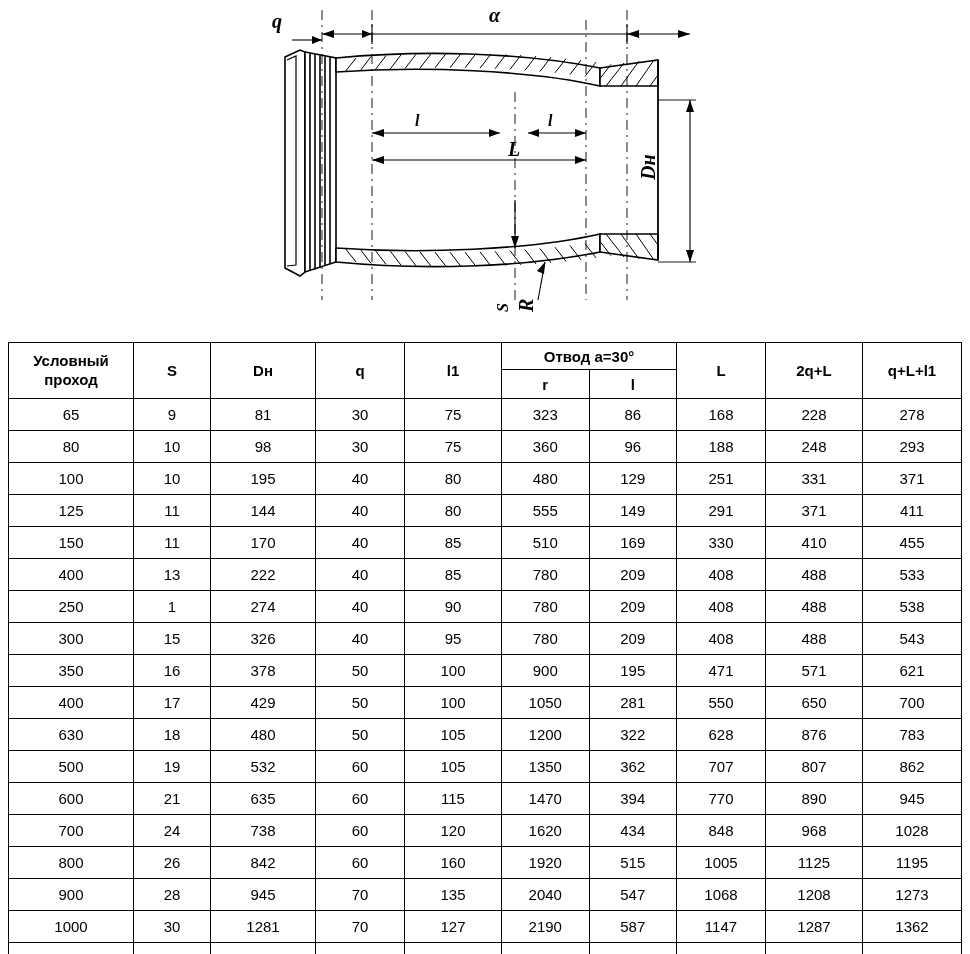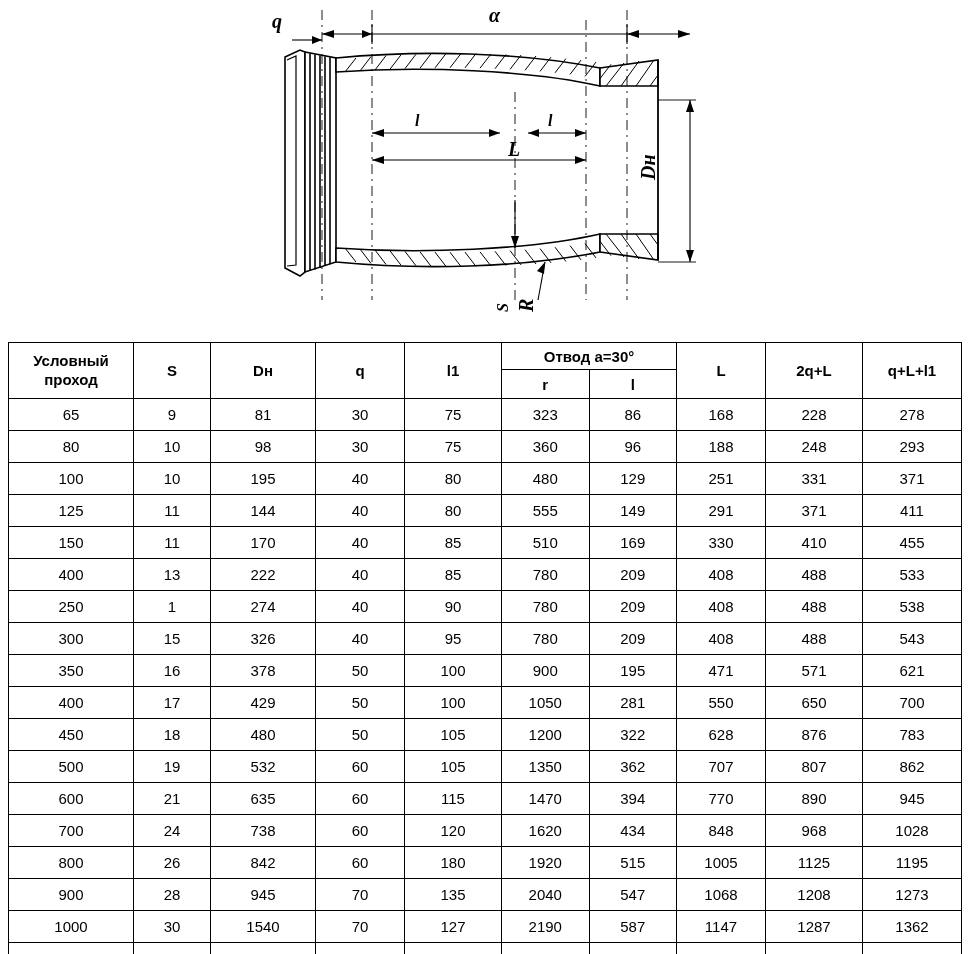--- a/index.html
+++ b/index.html
@@ -367,21 +367,21 @@
             <td>429</td>
             <td>50</td>
             <td>100</td>
             <td>1050</td>
             <td>281</td>
             <td>550</td>
             <td>650</td>
             <td>700</td>
           </tr>
           <tr>
-            <td class="dn-cell">450</td>
+            <td class="dn-cell">630</td>
             <td>18</td>
             <td>480</td>
             <td>50</td>
             <td>105</td>
             <td>1200</td>
             <td>322</td>
             <td>628</td>
             <td>876</td>
             <td>783</td>
           </tr>
@@ -419,21 +419,21 @@
             <td>434</td>
             <td>848</td>
             <td>968</td>
             <td>1028</td>
           </tr>
           <tr>
             <td class="dn-cell">800</td>
             <td>26</td>
             <td>842</td>
             <td>60</td>
-            <td>180</td>
+            <td>160</td>
             <td>1920</td>
             <td>515</td>
             <td>1005</td>
             <td>1125</td>
             <td>1195</td>
           </tr>
           <tr>
             <td class="dn-cell">900</td>
             <td>28</td>
             <td>945</td>
@@ -441,21 +441,21 @@
             <td>135</td>
             <td>2040</td>
             <td>547</td>
             <td>1068</td>
             <td>1208</td>
             <td>1273</td>
           </tr>
           <tr>
             <td class="dn-cell">1000</td>
             <td>30</td>
-            <td>1540</td>
+            <td>1281</td>
             <td>70</td>
             <td>127</td>
             <td>2190</td>
             <td>587</td>
             <td>1147</td>
             <td>1287</td>
             <td>1362</td>
           </tr>
           <tr>
             <td class="dn-cell">1200</td>

